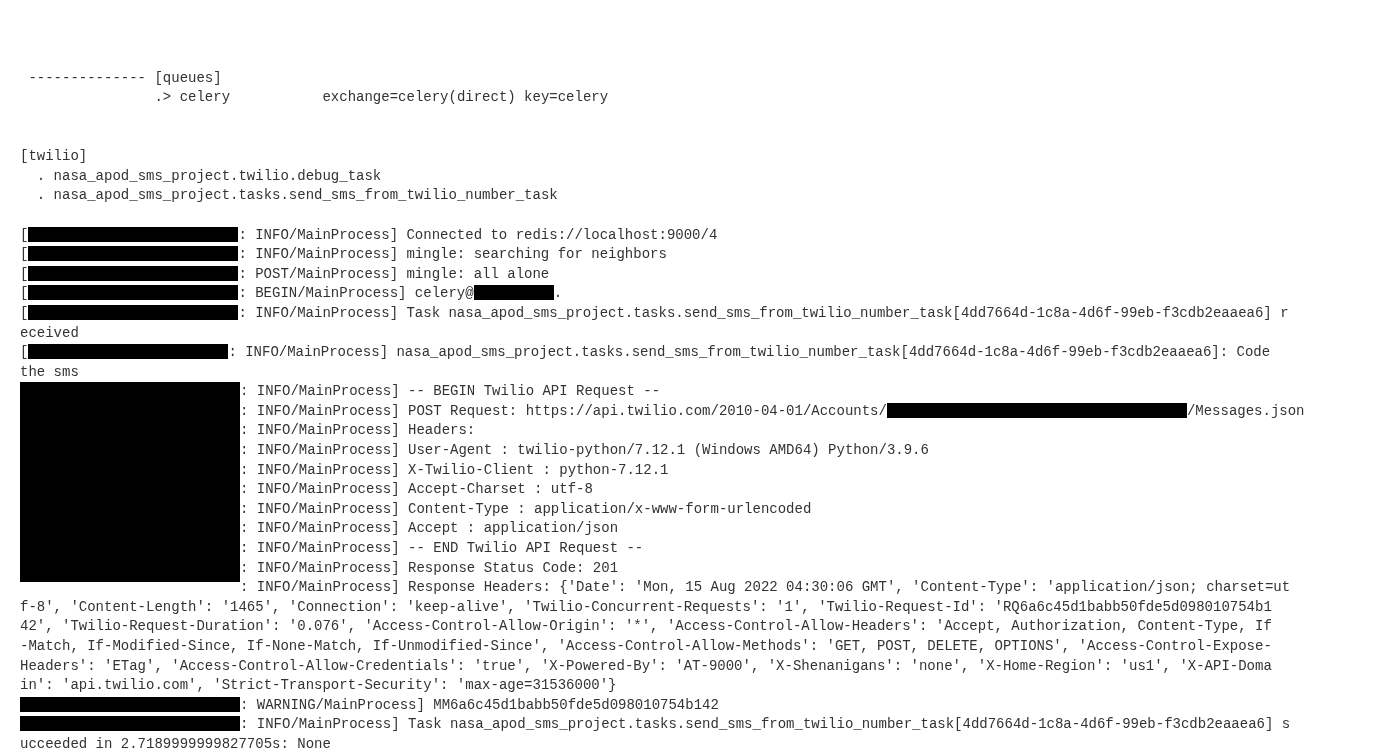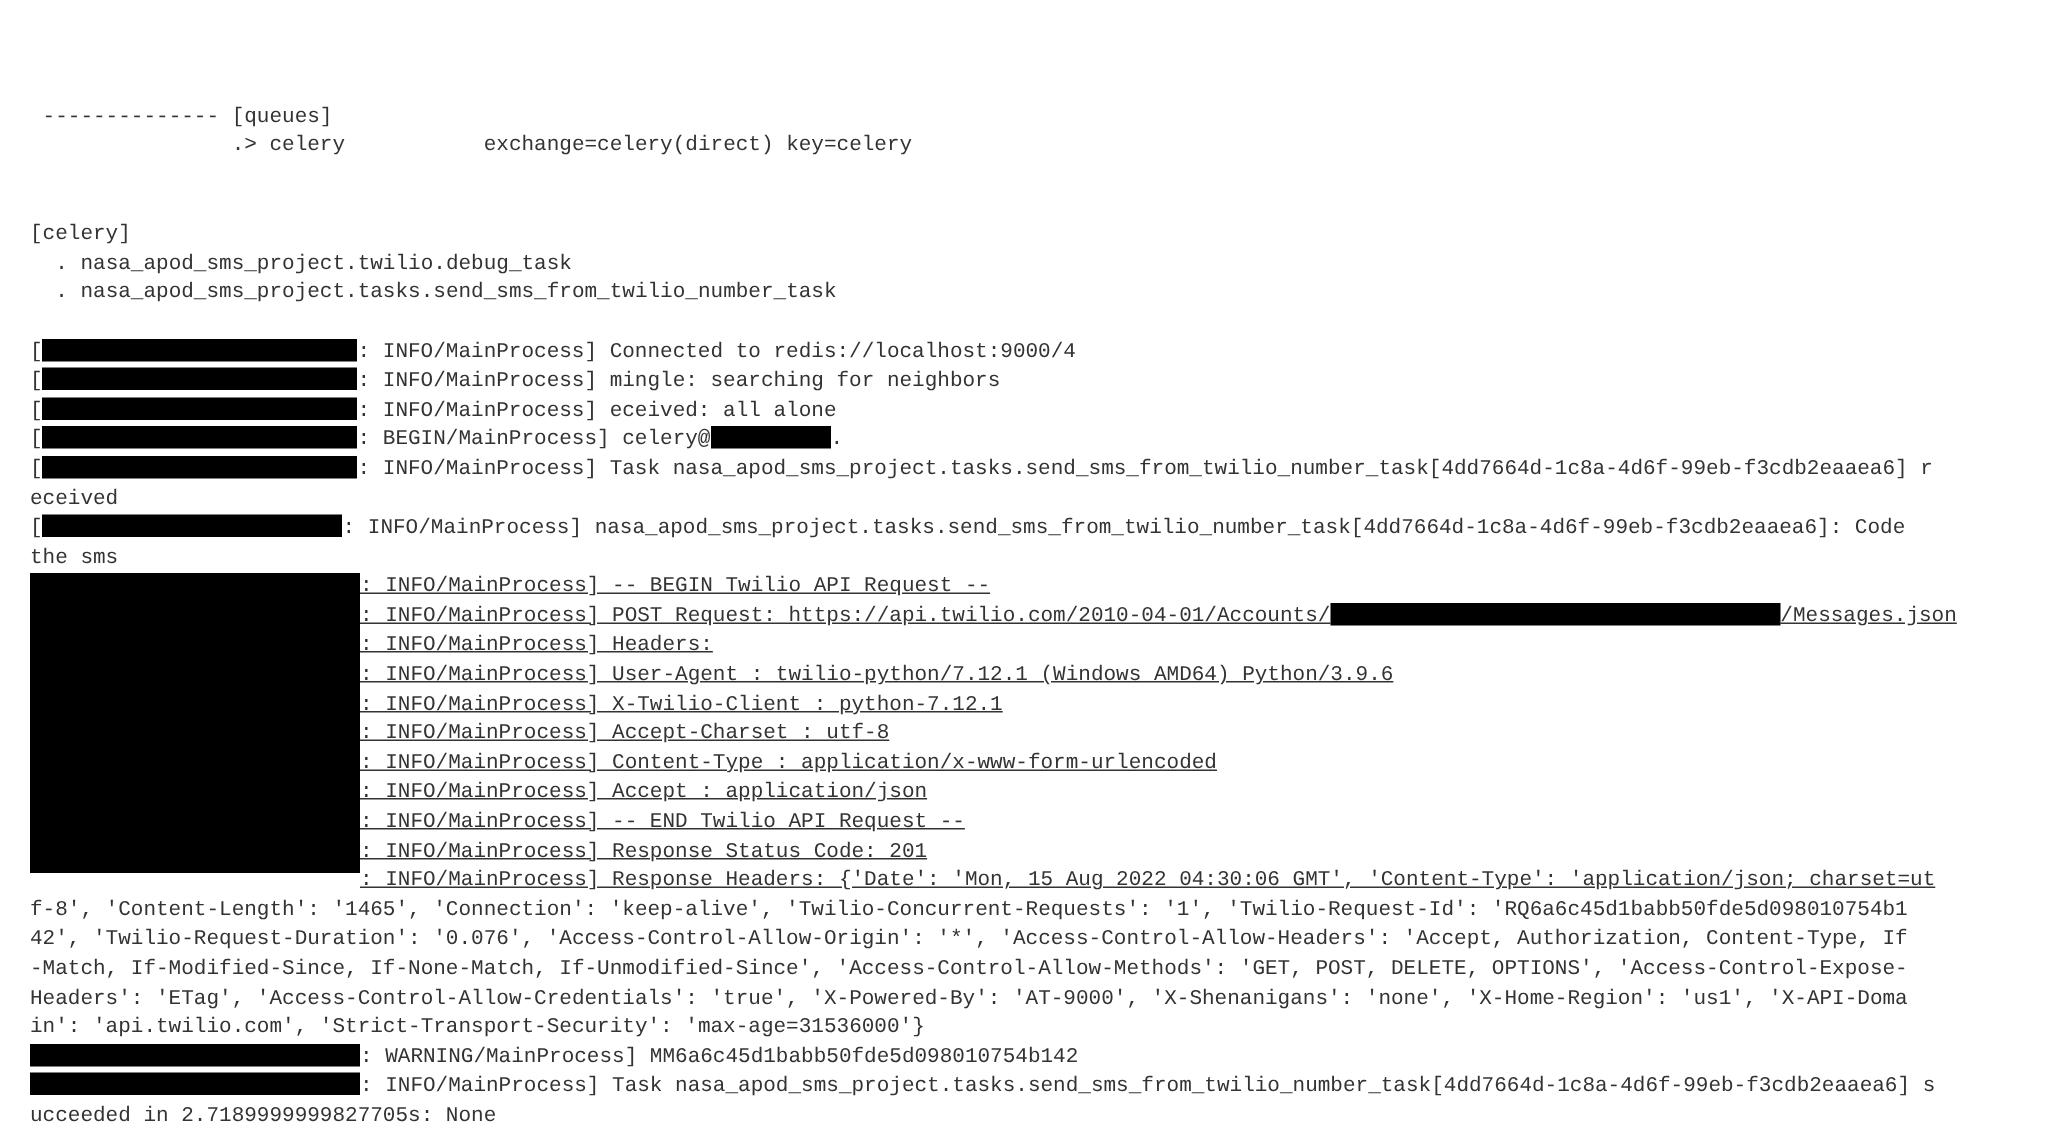--- a/index.html
+++ b/index.html
@@ -32,33 +32,33 @@
     }
   </style>
 </head>
 <body>
 
 
 <div><span><span> -------------- </span><span>[queues]</span></span>
 <span><span>                .&gt; celery</span><span>           exchange=celery(direct) key=celery</span></span>
 
 
-<span>[celery]</span>
+<span>[twilio]</span>
 <span>  . nasa_apod_sms_project.twilio.debug_task</span>
 <span>  . nasa_apod_sms_project.tasks.send_sms_from_twilio_number_task</span>
 
 <span>[<span class="redact w210"></span><span>: INFO/MainProcess] Connected to redis://localhost:9000/4</span></span>
 <span>[<span class="redact w210"></span><span>: INFO/MainProcess] mingle: searching for neighbors</span></span>
-<span>[<span class="redact w210"></span><span>: INFO/MainProcess] eceived: all alone</span></span>
+<span>[<span class="redact w210"></span><span>: POST/MainProcess] mingle: all alone</span></span>
 <span>[<span class="redact w210"></span><span>: BEGIN/MainProcess] celery@</span><span class="redact" style="width:80px"></span><span>.</span></span>
 <span>[<span class="redact w210"></span><span>: INFO/MainProcess] Task nasa_apod_sms_project.tasks.send_sms_from_twilio_number_task[4dd7664d-1c8a-4d6f-99eb-f3cdb2eaaea6] r</span></span>
 <span>eceived</span>
 <span>[<span class="redact w200"></span><span>: INFO/MainProcess] nasa_apod_sms_project.tasks.send_sms_from_twilio_number_task[4dd7664d-1c8a-4d6f-99eb-f3cdb2eaaea6]: Code </span></span>
 <span>the sms</span>
-<span><span class="block"></span><span style="display:inline-block;vertical-align:top;width:calc(100% - 225px);text-decoration:underline;"><span>: INFO/MainProcess] -- BEGIN Twilio API Request --</span>
+<span><span class="block"></span><span style="display:inline-block;vertical-align:top;width:calc(100% - 225px);"><span>: INFO/MainProcess] -- BEGIN Twilio API Request --</span>
 <span>: INFO/MainProcess] POST Request: https://api.twilio.com/2010-04-01/Accounts/</span><span class="redact w300"></span><span>/Messages.json</span>
 <span>: INFO/MainProcess] Headers:</span>
 <span>: INFO/MainProcess] User-Agent : twilio-python/7.12.1 (Windows AMD64) Python/3.9.6</span>
 <span>: INFO/MainProcess] X-Twilio-Client : python-7.12.1</span>
 <span>: INFO/MainProcess] Accept-Charset : utf-8</span>
 <span>: INFO/MainProcess] Content-Type : application/x-www-form-urlencoded</span>
 <span>: INFO/MainProcess] Accept : application/json</span>
 <span>: INFO/MainProcess] -- END Twilio API Request --</span>
 <span>: INFO/MainProcess] Response Status Code: 201</span>
 <span>: INFO/MainProcess] Response Headers: {'Date': 'Mon, 15 Aug 2022 04:30:06 GMT', 'Content-Type': 'application/json; charset=ut</span></span></span>

